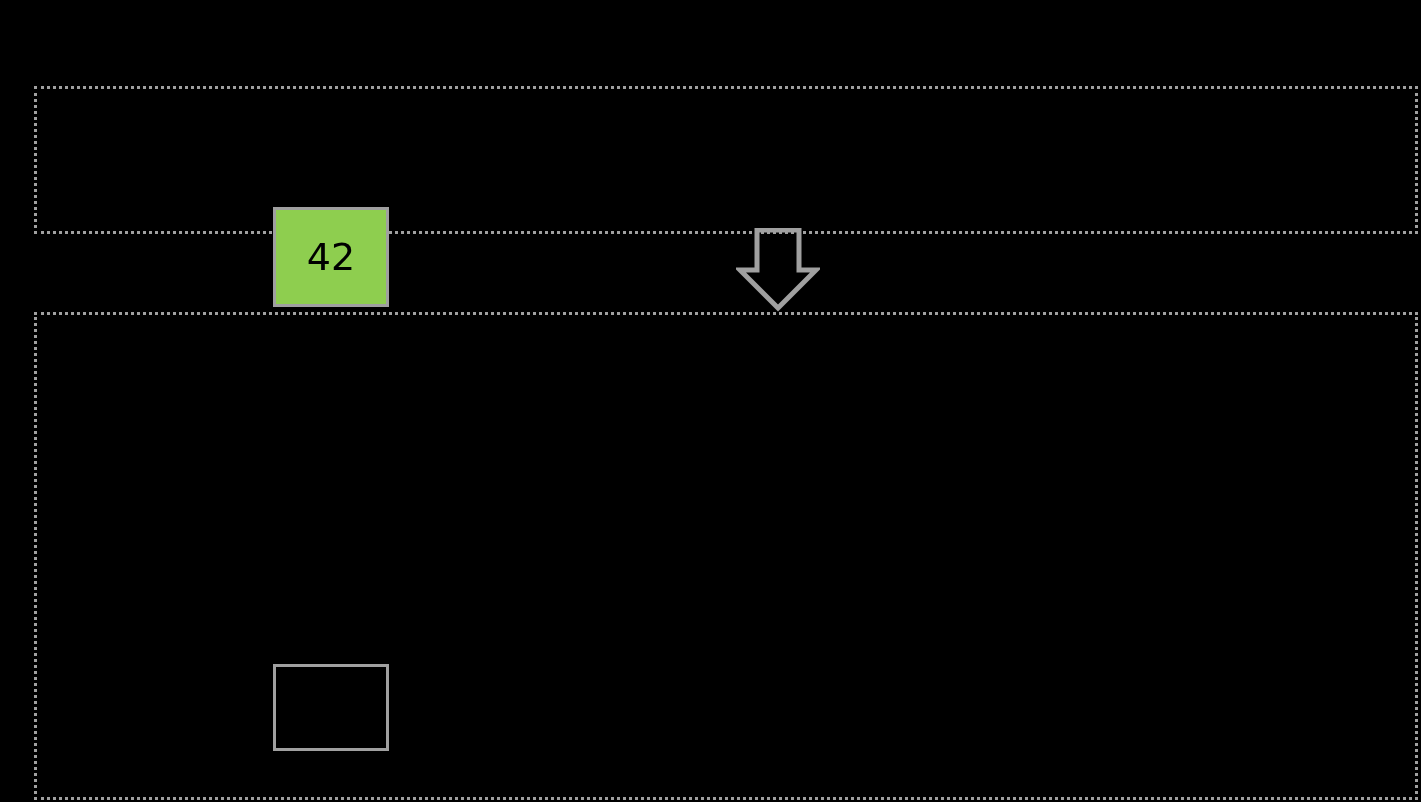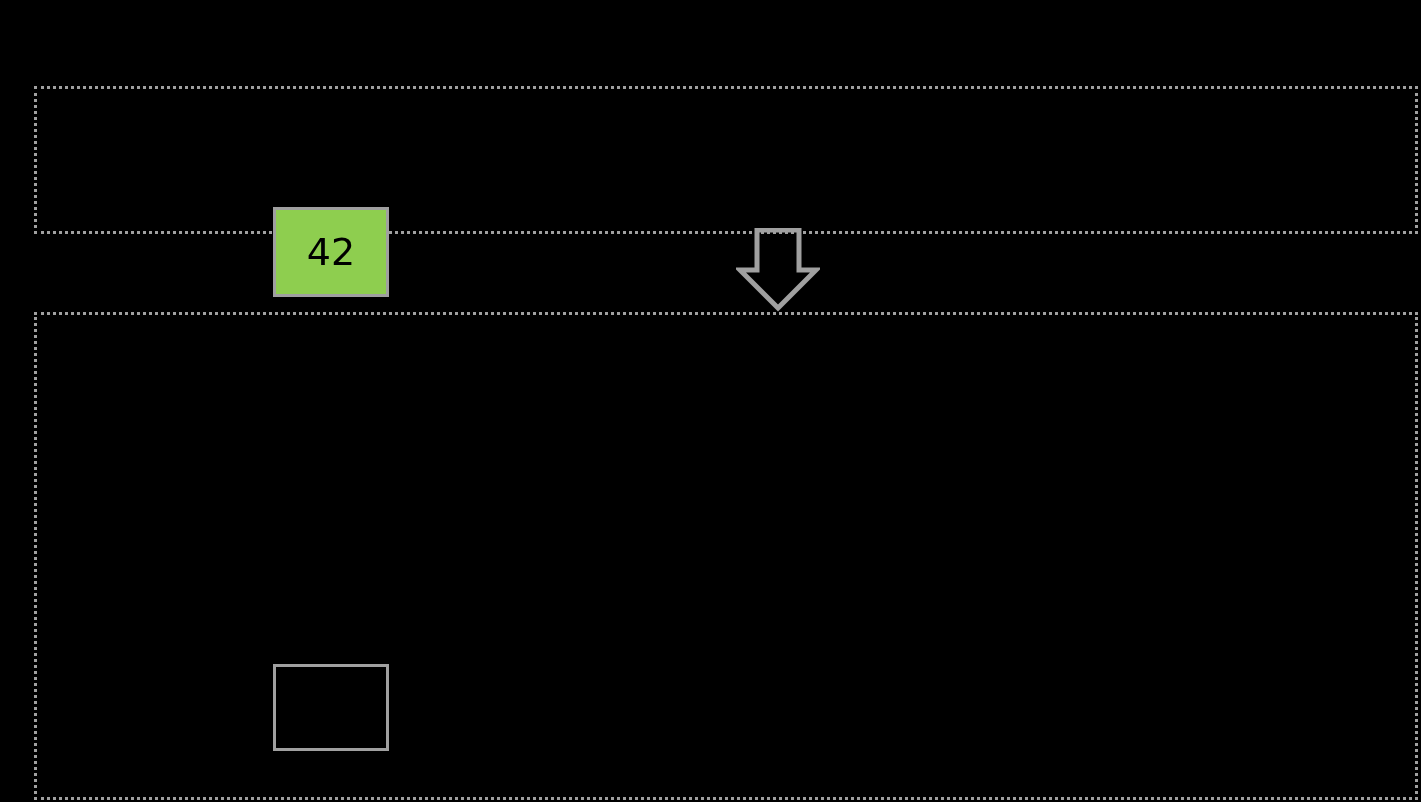--- a/index.html
+++ b/index.html
@@ -62,21 +62,21 @@
   }
   .value-box.empty {
     background: transparent;
     color: transparent;
   }
 
   .box-source {
     left: 236px;
     top: 118px;
     width: 116px;
-    height: 90px;
+    height: 100px;
   }
   .box-target-slot {
     left: 236px;
     top: 349px;
     width: 116px;
     height: 87px;
   }
 
   
   .transition-arrow {

